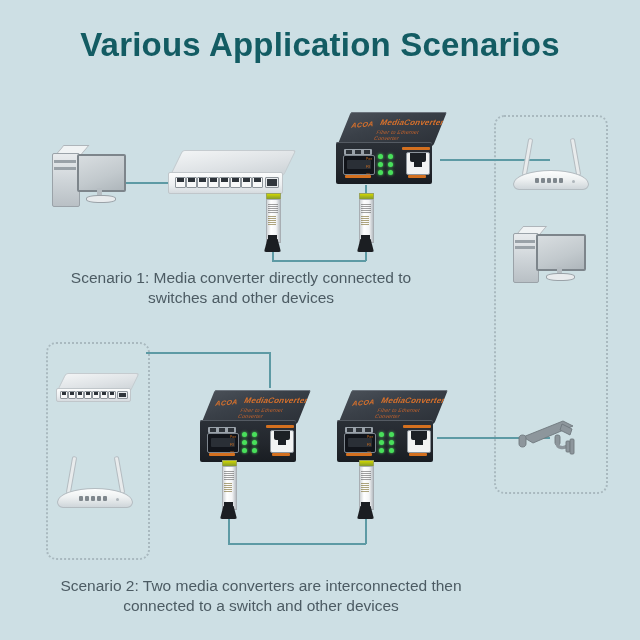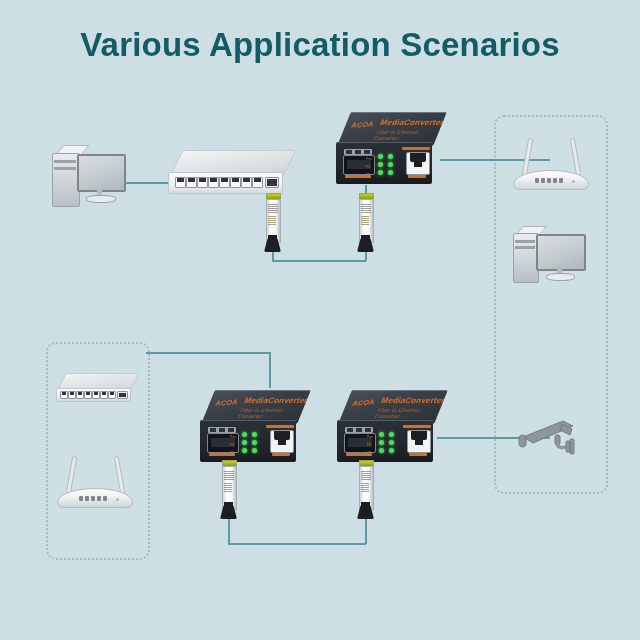--- a/index.html
+++ b/index.html
@@ -253,20 +253,24 @@
   
   .camera{position:absolute;width:66px;height:44px;}
 </style>
 </head>
 <body>
 
 <div id="stage">
 
   <div class="title">Various Application Scenarios</div>
 
+  <div class="caption" id="cap1">Scenario 1: Media converter directly connected to
+switches and other devices</div>
+  <div class="caption" id="cap2">Scenario 2: Two media converters are interconnected then
+connected to a switch and other devices</div>
 
   <div class="dashbox" id="box-right"></div>
   <div class="dashbox" id="box-left"></div>
 
   <div class="line hline" style="left:118px;top:182px;width:52px;"></div>
 
   <div class="line vline" style="left:272px;top:200px;height:12px;"></div>
 
   <div class="line vline" style="left:272px;top:245px;height:16px;"></div>
   <div class="line hline" style="left:272px;top:260px;width:94px;"></div>

